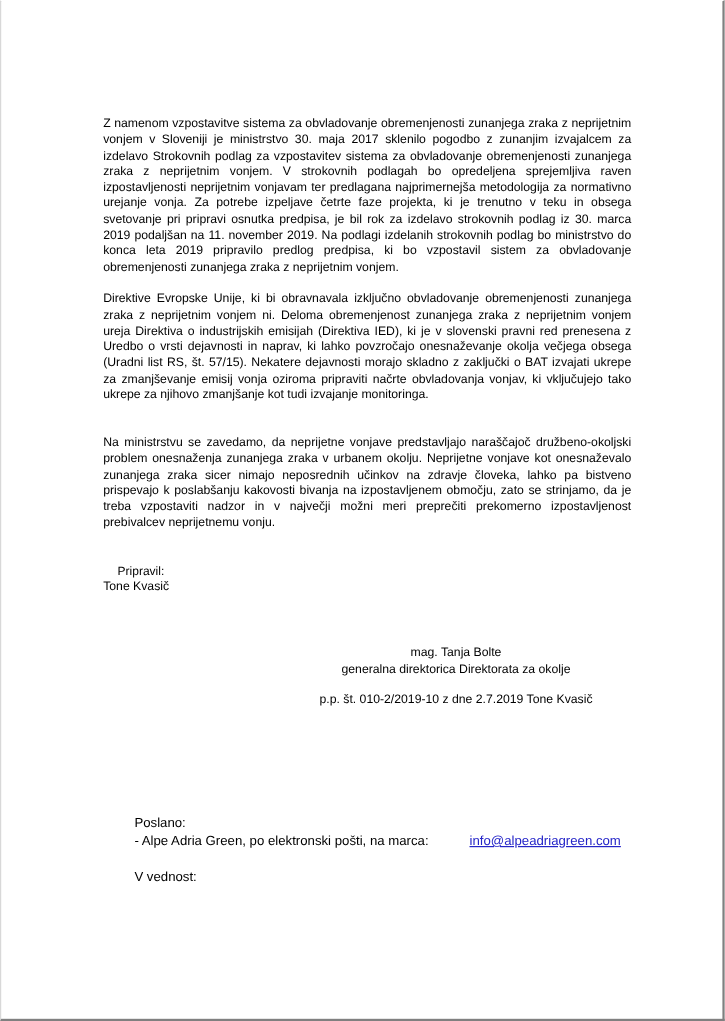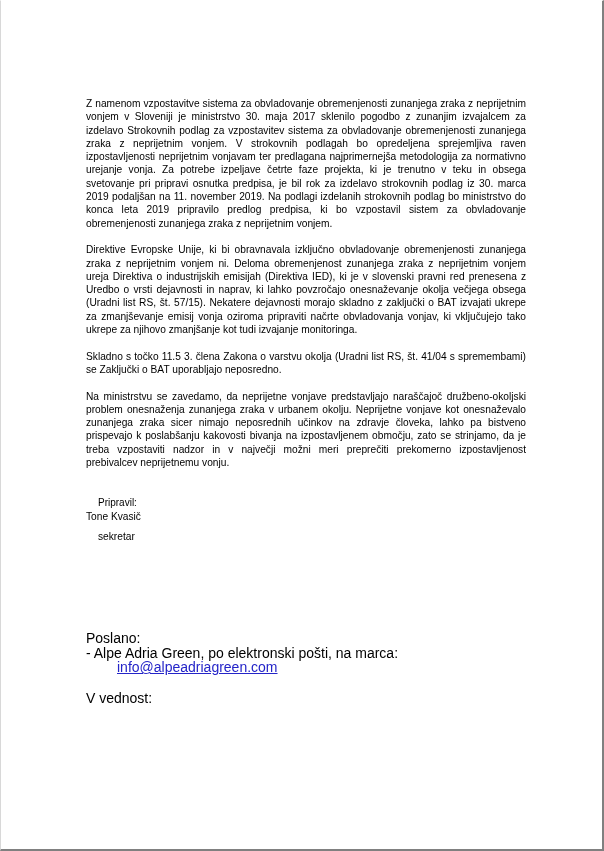--- a/index.html
+++ b/index.html
@@ -71,23 +71,24 @@
     color: #000000;
   }
   .approver-block .ln.ref {
     margin-top: 11px;
   }
 
   .footer-block {
     margin-top: 88px;
   }
   .footer-block .fl {
-    font-size: 14px;
+    font-size: 11px;
     line-height: 14.5px;
     color: #000000;
+    margin-left: 26px;
   }
   .footer-block .spacer {
     height: 16px;
   }
   a.mail {
     color: #2424c8;
     padding-left: 31px;
   }
 </style>
 </head>
@@ -95,29 +96,32 @@
 
 <div class="page">
   <div class="content">
 
     <p class="body-par">Z namenom vzpostavitve sistema za obvladovanje obremenjenosti zunanjega zraka z neprijetnim vonjem v Sloveniji je ministrstvo 30. maja 2017 sklenilo pogodbo z zunanjim izvajalcem za izdelavo Strokovnih podlag za vzpostavitev sistema za obvladovanje obremenjenosti zunanjega zraka z neprijetnim vonjem. V strokovnih podlagah bo opredeljena sprejemljiva raven izpostavljenosti neprijetnim vonjavam ter predlagana najprimernejša metodologija za normativno urejanje vonja. Za potrebe izpeljave četrte faze projekta, ki je trenutno v teku in obsega svetovanje pri pripravi osnutka predpisa, je bil rok za izdelavo strokovnih podlag iz 30. marca 2019 podaljšan na 11. november 2019. Na podlagi izdelanih strokovnih podlag bo ministrstvo do konca leta 2019 pripravilo predlog predpisa, ki bo vzpostavil sistem za obvladovanje obremenjenosti zunanjega zraka z neprijetnim vonjem.</p>
     <div class="gap-par"></div>
 
     <p class="body-par">Direktive Evropske Unije, ki bi obravnavala izključno obvladovanje obremenjenosti zunanjega zraka z neprijetnim vonjem ni. Deloma obremenjenost zunanjega zraka z neprijetnim vonjem ureja Direktiva o industrijskih emisijah (Direktiva IED), ki je v slovenski pravni red prenesena z Uredbo o vrsti dejavnosti in naprav, ki lahko povzročajo onesnaževanje okolja večjega obsega (Uradni list RS, št. 57/15). Nekatere dejavnosti morajo skladno z zaključki o BAT izvajati ukrepe za zmanjševanje emisij vonja oziroma pripraviti načrte obvladovanja vonjav, ki vključujejo tako ukrepe za njihovo zmanjšanje kot tudi izvajanje monitoringa.</p>
     <div class="gap-par-small"></div>
 
-    <p class="body-par">Skladno s točko 11.5 3. člena Zakona o varstvu okolja (Uradni list RS, št. 41/04 s spremembami) se Zaključki o BAT uporabljajo neposredno.</p>
     <div class="gap-par"></div>
 
     <p class="body-par">Na ministrstvu se zavedamo, da neprijetne vonjave predstavljajo naraščajoč družbeno-okoljski problem onesnaženja zunanjega zraka v urbanem okolju. Neprijetne vonjave kot onesnaževalo zunanjega zraka sicer nimajo neposrednih učinkov na zdravje človeka, lahko pa bistveno prispevajo k poslabšanju kakovosti bivanja na izpostavljenem območju, zato se strinjamo, da je treba vzpostaviti nadzor in v največji možni meri preprečiti prekomerno izpostavljenost prebivalcev neprijetnemu vonju.</p>
 
     <div class="pripravil">Pripravil:</div>
     <div class="signer-name">Tone Kvasič</div>
-    <div class="signer-role">sekretar</div>
 
+    <div class="approver-block">
+      <div class="ln">mag. Tanja Bolte</div>
+      <div class="ln">generalna direktorica Direktorata za okolje</div>
+      <div class="ln ref">p.p. št. 010-2/2019-10 z dne 2.7.2019 Tone Kvasič</div>
+    </div>
 
     <div class="footer-block">
       <div class="fl">Poslano:</div>
       <div class="fl"><span>- Alpe Adria Green, po elektronski pošti, na marca: </span><a class="mail" href="#">info@alpeadriagreen.com</a></div>
       <div class="spacer"></div>
       <div class="fl">V vednost:</div>
     </div>
 
   </div>
 </div>

